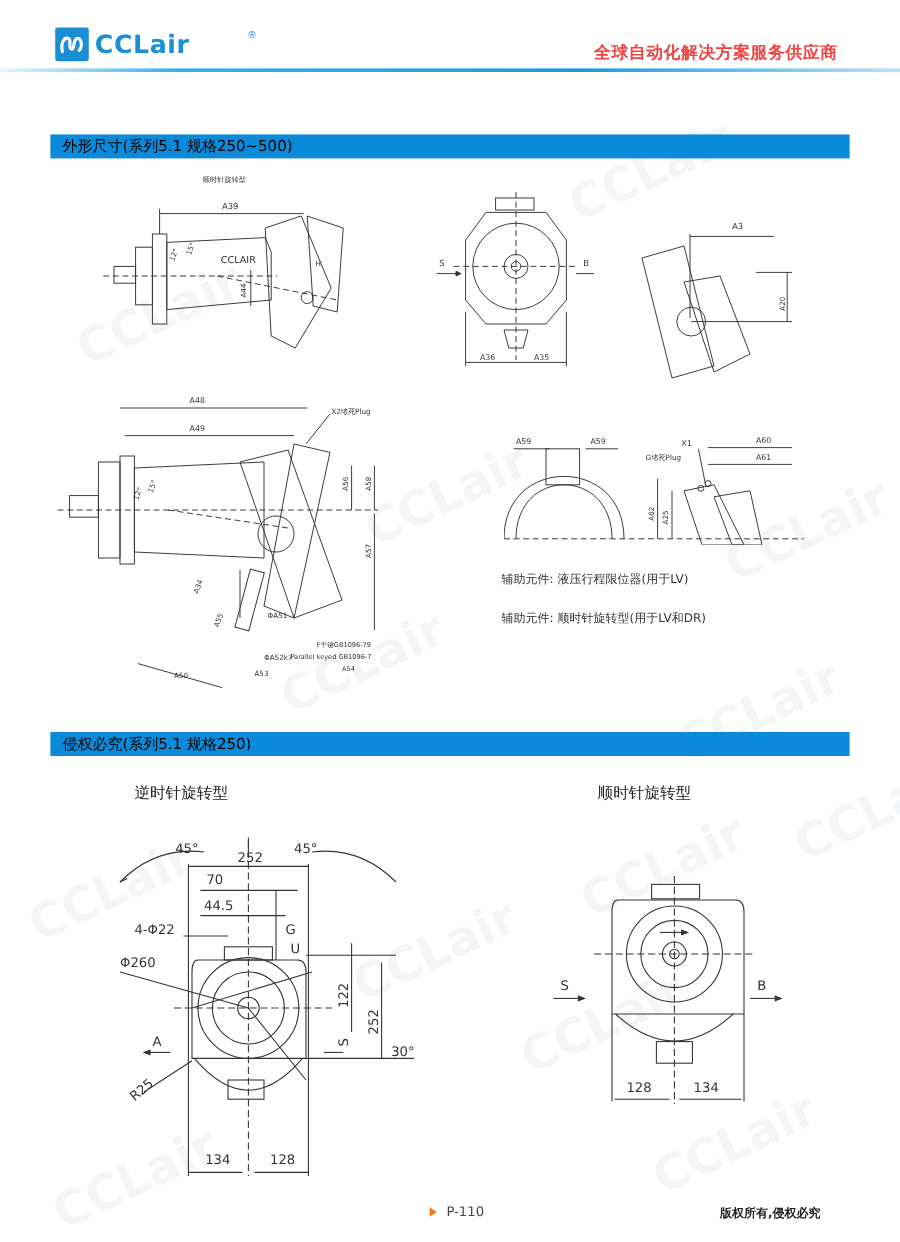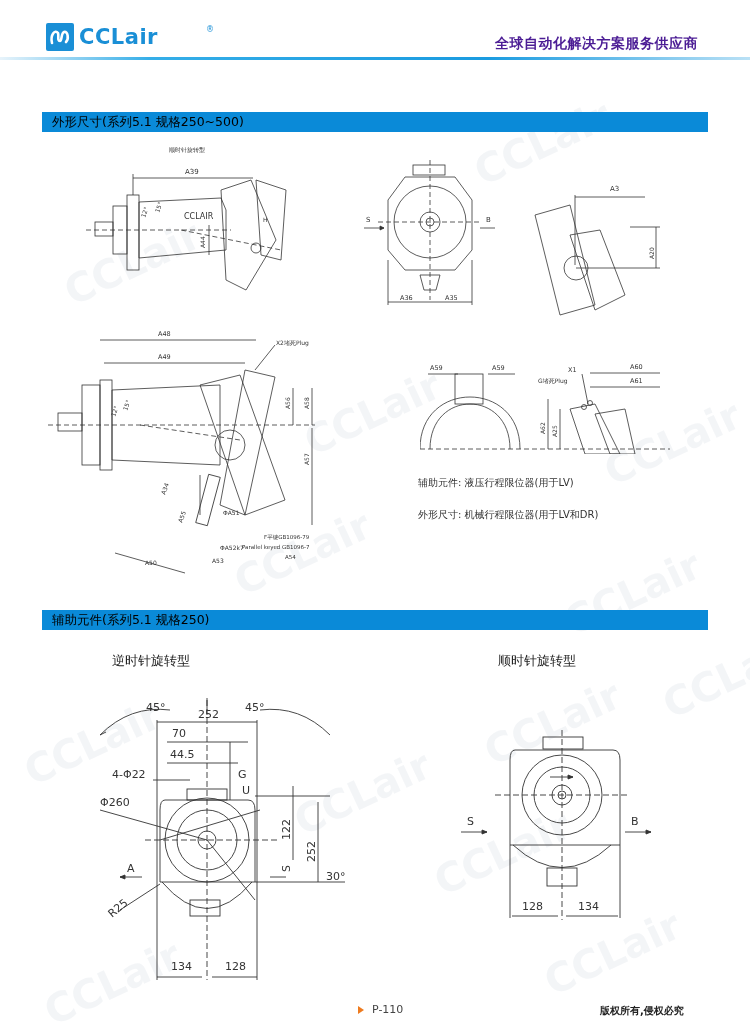--- a/index.html
+++ b/index.html
@@ -5,21 +5,21 @@
   * { margin: 0; padding: 0; box-sizing: border-box; }
   html, body { width: 750px; height: 1035px; background: #ffffff; overflow: hidden; }
   body { position: relative; font-family: "DejaVu Sans", "Liberation Sans", sans-serif; color: #222; }
 
   .header { position: absolute; left: 0; top: 0; width: 750px; height: 60px; }
   .logo { position: absolute; left: 46px; top: 23px; display: flex; align-items: center; }
   .logo-box { width: 28px; height: 28px; background: #1a8fd6; border-radius: 2px; display: flex; align-items: center; justify-content: center; }
   .logo-box svg { display: block; }
   .logo-text { margin-left: 5px; font-family: "DejaVu Sans", sans-serif; font-weight: bold; font-size: 21px; color: #1a8fd6; letter-spacing: 0.5px; }
   .logo-reg { position: absolute; left: 160px; top: 2px; font-size: 8px; color: #1a8fd6; }
-  .tagline { position: absolute; right: 52px; top: 35px; font-size: 14px; font-weight: bold; color: #4c1d95; letter-spacing: 0.5px; }
+  .tagline { position: absolute; right: 52px; top: 35px; font-size: 14px; font-weight: bold; color: #ef4444; letter-spacing: 0.5px; }
   .header-line { position: absolute; left: 0; top: 57px; width: 750px; height: 3px;
     background: linear-gradient(90deg, rgba(26,143,214,0.1) 0%, #35aee8 20%, #1a9be0 65%, rgba(26,155,224,0.3) 100%); }
 
   .section-bar { position: absolute; left: 42px; width: 666px; height: 20px; background: #0a8ad8; color: #000000; font-size: 12.5px; line-height: 20px; padding-left: 10px; }
   .sec1 { top: 112px; }
   .sec2 { top: 610px; }
 
   .drawing { position: absolute; }
   .drawing svg { display: block; }
   .lbl { font-family: "DejaVu Sans", sans-serif; fill: #333; }
@@ -195,23 +195,23 @@
     <line x1="140" y1="50" x2="140" y2="90"></line>
     <text class="lbl" x="137" y="78" font-size="6" stroke="none" transform="rotate(-90 137 78)">A25</text>
     <path d="M150 50 L175 45 L200 95 L165 95 Z"></path>
     <path d="M175 55 L205 50 L215 95 L190 95 Z"></path>
     <circle cx="164" cy="48" r="2.5"></circle>
     <circle cx="170" cy="44" r="2.5"></circle>
   </svg>
 </div>
 
 <div class="note note1">辅助元件:  液压行程限位器(用于LV)</div>
-<div class="note note2">外形尺寸:  机械行程限位器(用于LV和DR)</div>
-
-<div class="section-bar sec2">辅助元件(系列5.1  规格250)</div>
+<div class="note note2">辅助元件:  顺时针旋转型(用于LV和DR)</div>
+
+<div class="section-bar sec2">侵权必究(系列5.1  规格250)</div>
 
 <div class="sub-title sub-left">逆时针旋转型</div>
 <div class="sub-title sub-right">顺时针旋转型</div>
 
 <div class="drawing" style="left:90px;top:690px;">
   <svg width="270" height="320" viewBox="0 0 270 320" stroke="#333" fill="none" stroke-width="0.9">
 
     <path d="M10 45 Q 40 15, 80 20"></path>
     <path d="M10 45 L16 42"></path>
     <path d="M170 20 Q 210 15, 240 45"></path>

